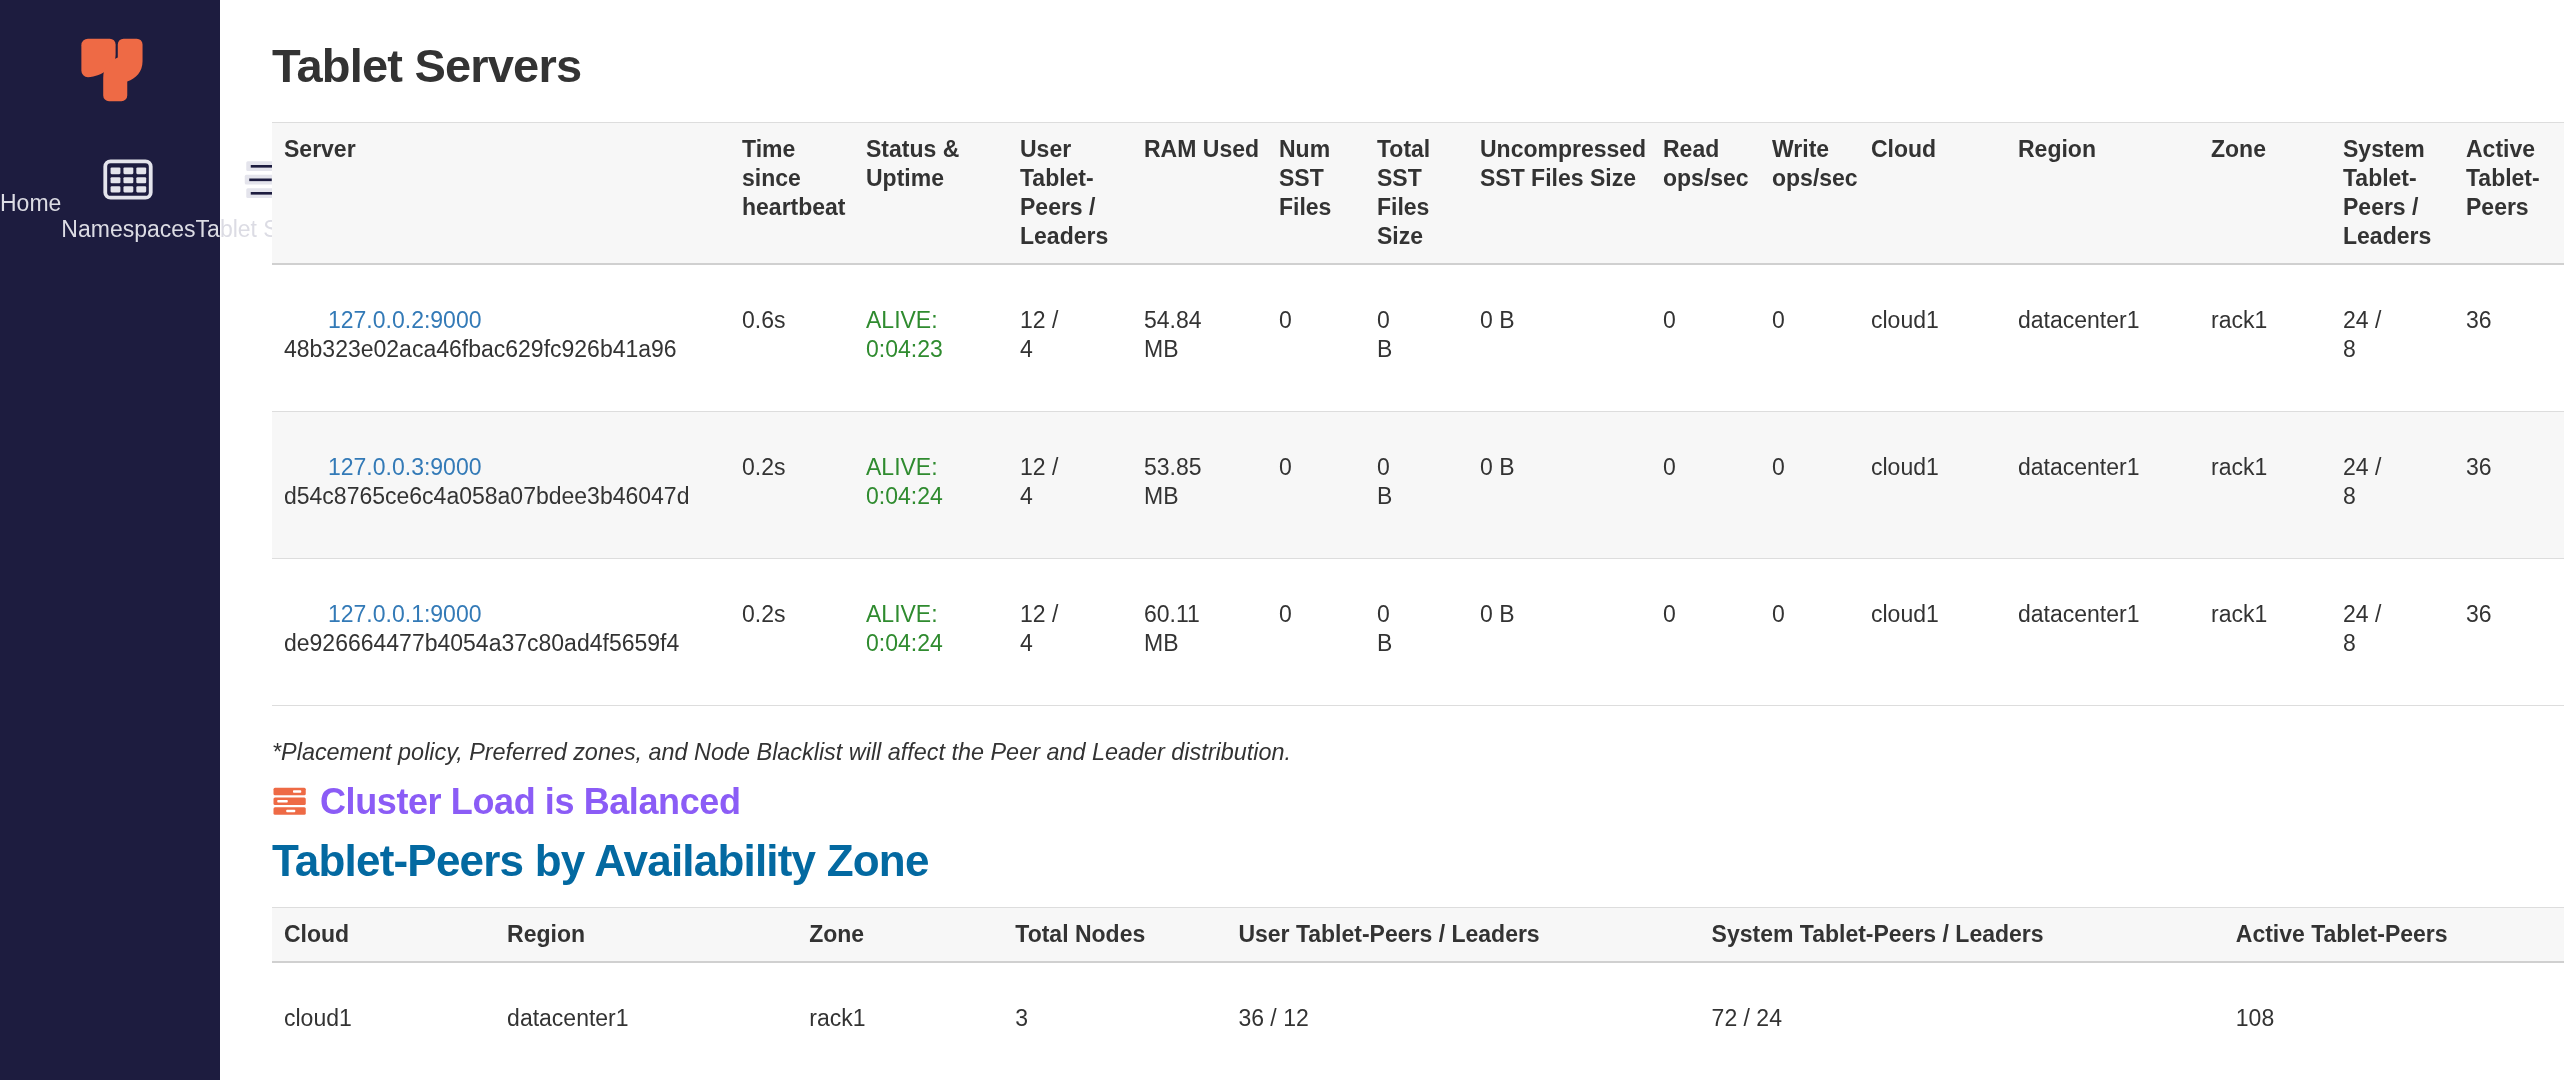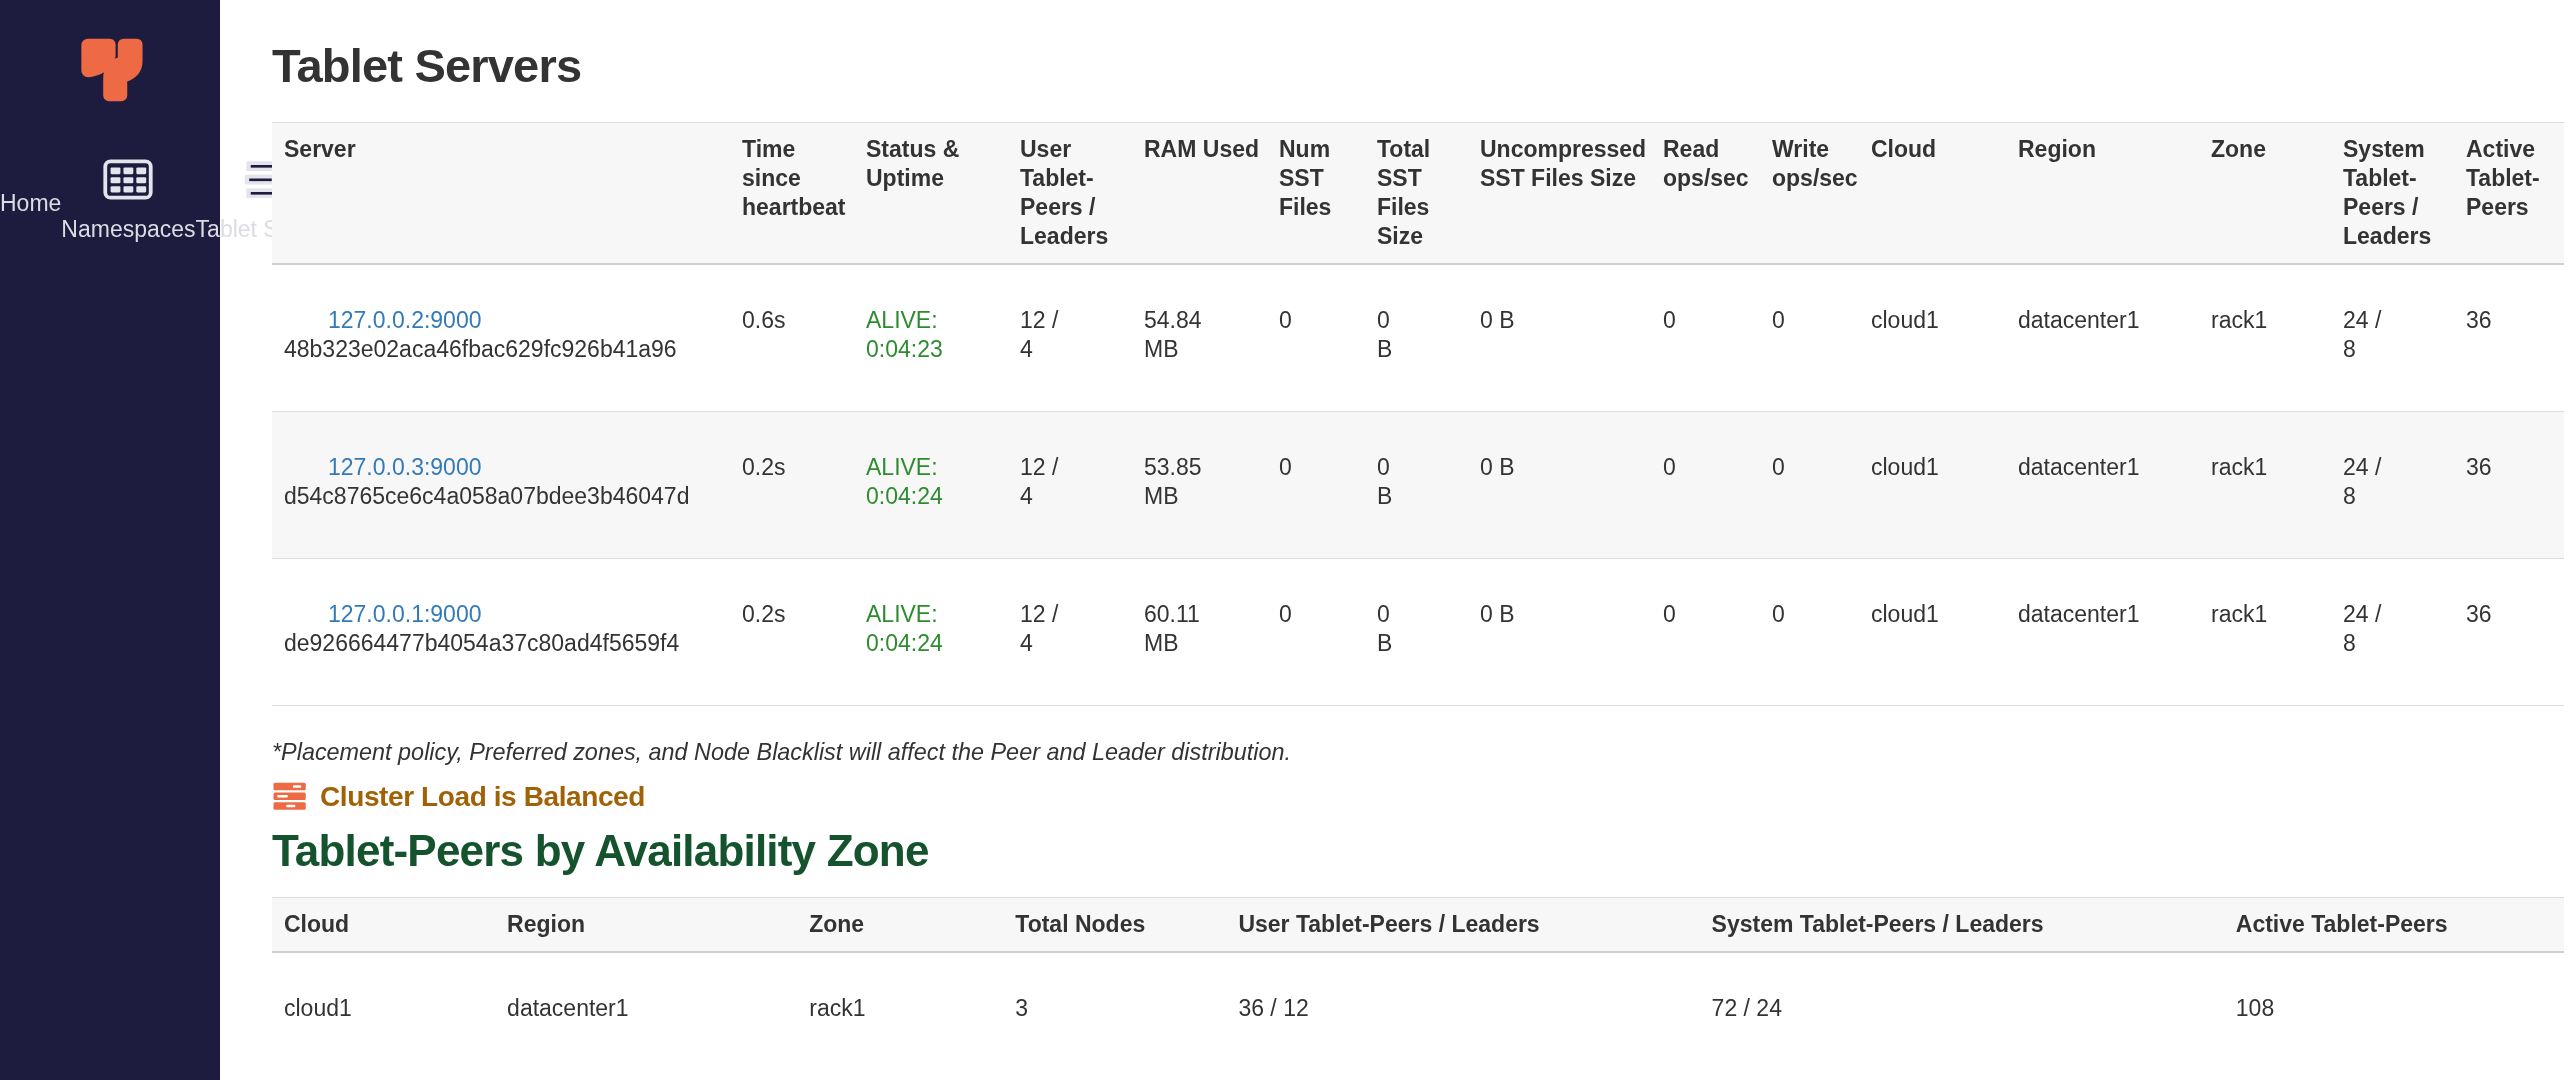--- a/index.html
+++ b/index.html
@@ -27,21 +27,21 @@
     display: flex; flex-direction: column; align-items: center;
     width: 100%; cursor: pointer;
   }
   .nav-item .icon { height: 53px; display: flex; align-items: center; justify-content: center; margin-bottom: 9px; }
   .nav-label { font-size: 23px; color: #dcdce4; line-height: 29px; white-space: nowrap; }
   .nav-home { margin-top: 61px; }
   .nav-gap { margin-top: 51px; }
   
   .main { flex: 1; min-width: 0; padding: 0 0 0 52px; }
   h1.page-title { font-size: 47px; line-height: 54px; font-weight: 700; letter-spacing: -0.8px; margin-top: 39px; color: #333; }
-  h2.section-title { font-size: 44px; line-height: 51px; font-weight: 700; letter-spacing: -0.8px; margin-top: 12px; color: #14532d; }
+  h2.section-title { font-size: 44px; line-height: 51px; font-weight: 700; letter-spacing: -0.8px; margin-top: 12px; color: #0369a1; }
   
   table { border-collapse: collapse; table-layout: fixed; width: 2292px; }
   .tbl1 { margin-top: 29px; border-top: 1.5px solid #ddd; border-bottom: 1.5px solid #ddd; }
   .tbl2 { margin-top: 21px; border-top: 1.5px solid #ddd; }
   thead th {
     background: #f7f7f7;
     text-align: left; vertical-align: top;
     font-weight: 700; font-size: 23px; line-height: 29px;
     padding: 12px 6px 12px 12px;
     border-bottom: 2.3px solid #d0d0d0;
@@ -54,21 +54,21 @@
   .tbl1 tbody tr + tr td { border-top: 1.5px solid #ddd; }
   .tbl1 tbody tr.striped td { background: #f7f7f7; }
   a.server-link { color: #337ab7; text-decoration: none; cursor: pointer; margin-left: 44px; }
   .status-alive { color: #2f8b2f; }
   .mw62 { display: inline-block; max-width: 47px; vertical-align: top; }
   .mw86 { display: inline-block; max-width: 65px; vertical-align: top; }
   .mw30 { display: inline-block; max-width: 23px; vertical-align: top; }
   
   .note { margin-top: 32px; font-size: 23.4px; line-height: 29px; color: #333; font-style: italic; }
   .balance { margin-top: 13.6px; display: flex; align-items: center; }
-  .balance-text { color: #a16207; font-size: 28px; font-weight: 700; letter-spacing: -0.4px; margin-left: 12px; }
+  .balance-text { color: #8b5cf6; font-size: 36px; font-weight: 700; letter-spacing: -0.4px; margin-left: 12px; }
 </style>
 </head>
 <body>
 
 <div class="sidebar">
   <svg class="logo" viewBox="0 0 100 92">
     <path d="M10 14 a9 9 0 0 1 9 -9 h30 a8 8 0 0 1 8 8 v14 c0 17 -18 29 -38 31 a9 9 0 0 1 -9 -9 z" fill="#ee6a45"></path>
     <path d="M60 13 a8 8 0 0 1 8 -8 h18 a8 8 0 0 1 8 8 v23 c0 15 -9 23 -21 28 v19 a8 8 0 0 1 -8 8 h-17 a8 8 0 0 1 -8 -8 v-24 c0 -15 8 -23 20 -28 z" fill="#ee6a45"></path>
   </svg>
 

